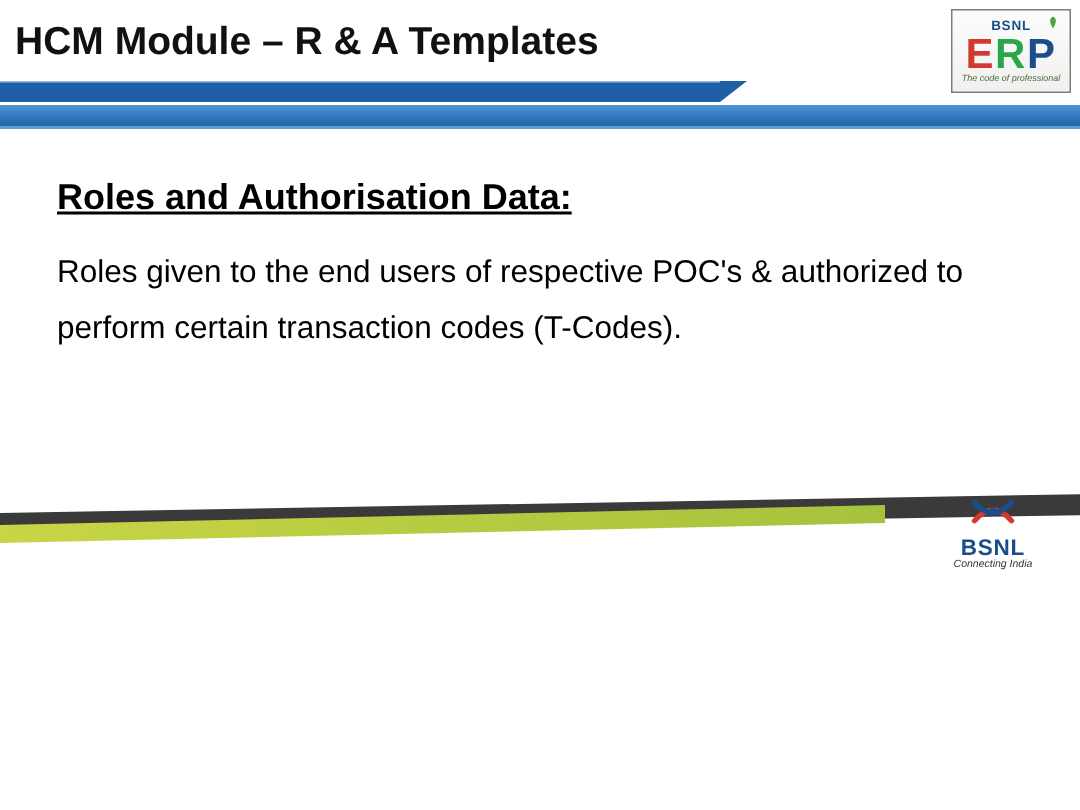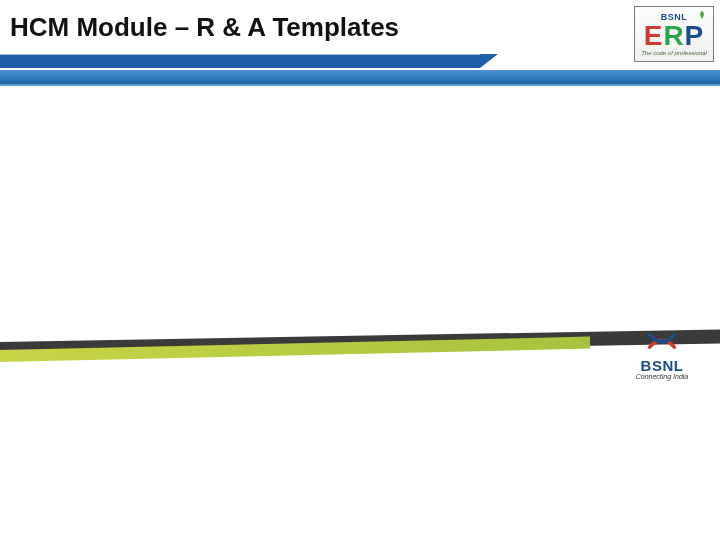--- a/index.html
+++ b/index.html
@@ -178,20 +178,22 @@
   <div class="erp-logo">
     <svg class="leaf" viewBox="0 0 20 20">
       <path d="M10 2 C14 4 16 8 10 18 C4 8 6 4 10 2 Z" fill="#4aa83e"></path>
     </svg>
     <div class="bsnl-small">BSNL</div>
     <div class="erp-text">ERP</div>
     <div class="erp-tag">The code of professional</div>
   </div>
 
   <div class="content">
+    <div class="section-heading">Roles and Authorisation Data:</div>
+    <div class="body-text">Roles given to the end users of respective POC's &amp; authorized to perform certain transaction codes (T-Codes).</div>
   </div>
 
   <div class="footer-swoosh">
     <div class="swoosh-dark"></div>
     <div class="swoosh-green"></div>
   </div>
 
   <div class="bsnl-logo">
     <div class="mark">
       <svg viewBox="0 0 40 34">

